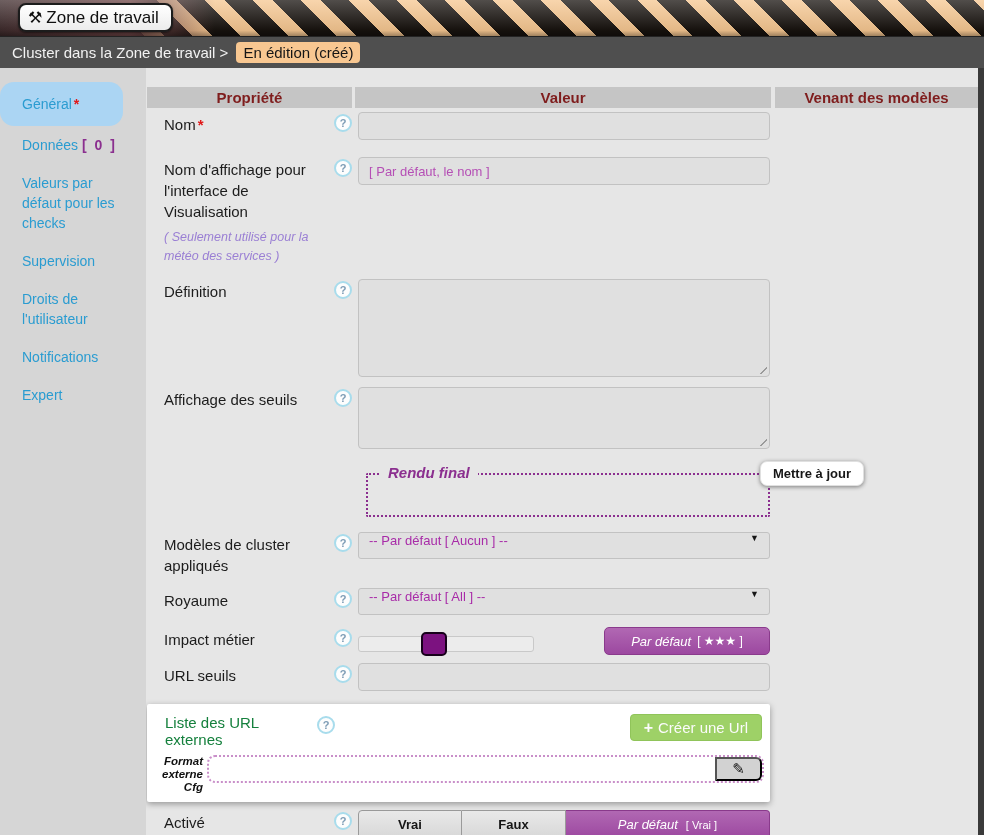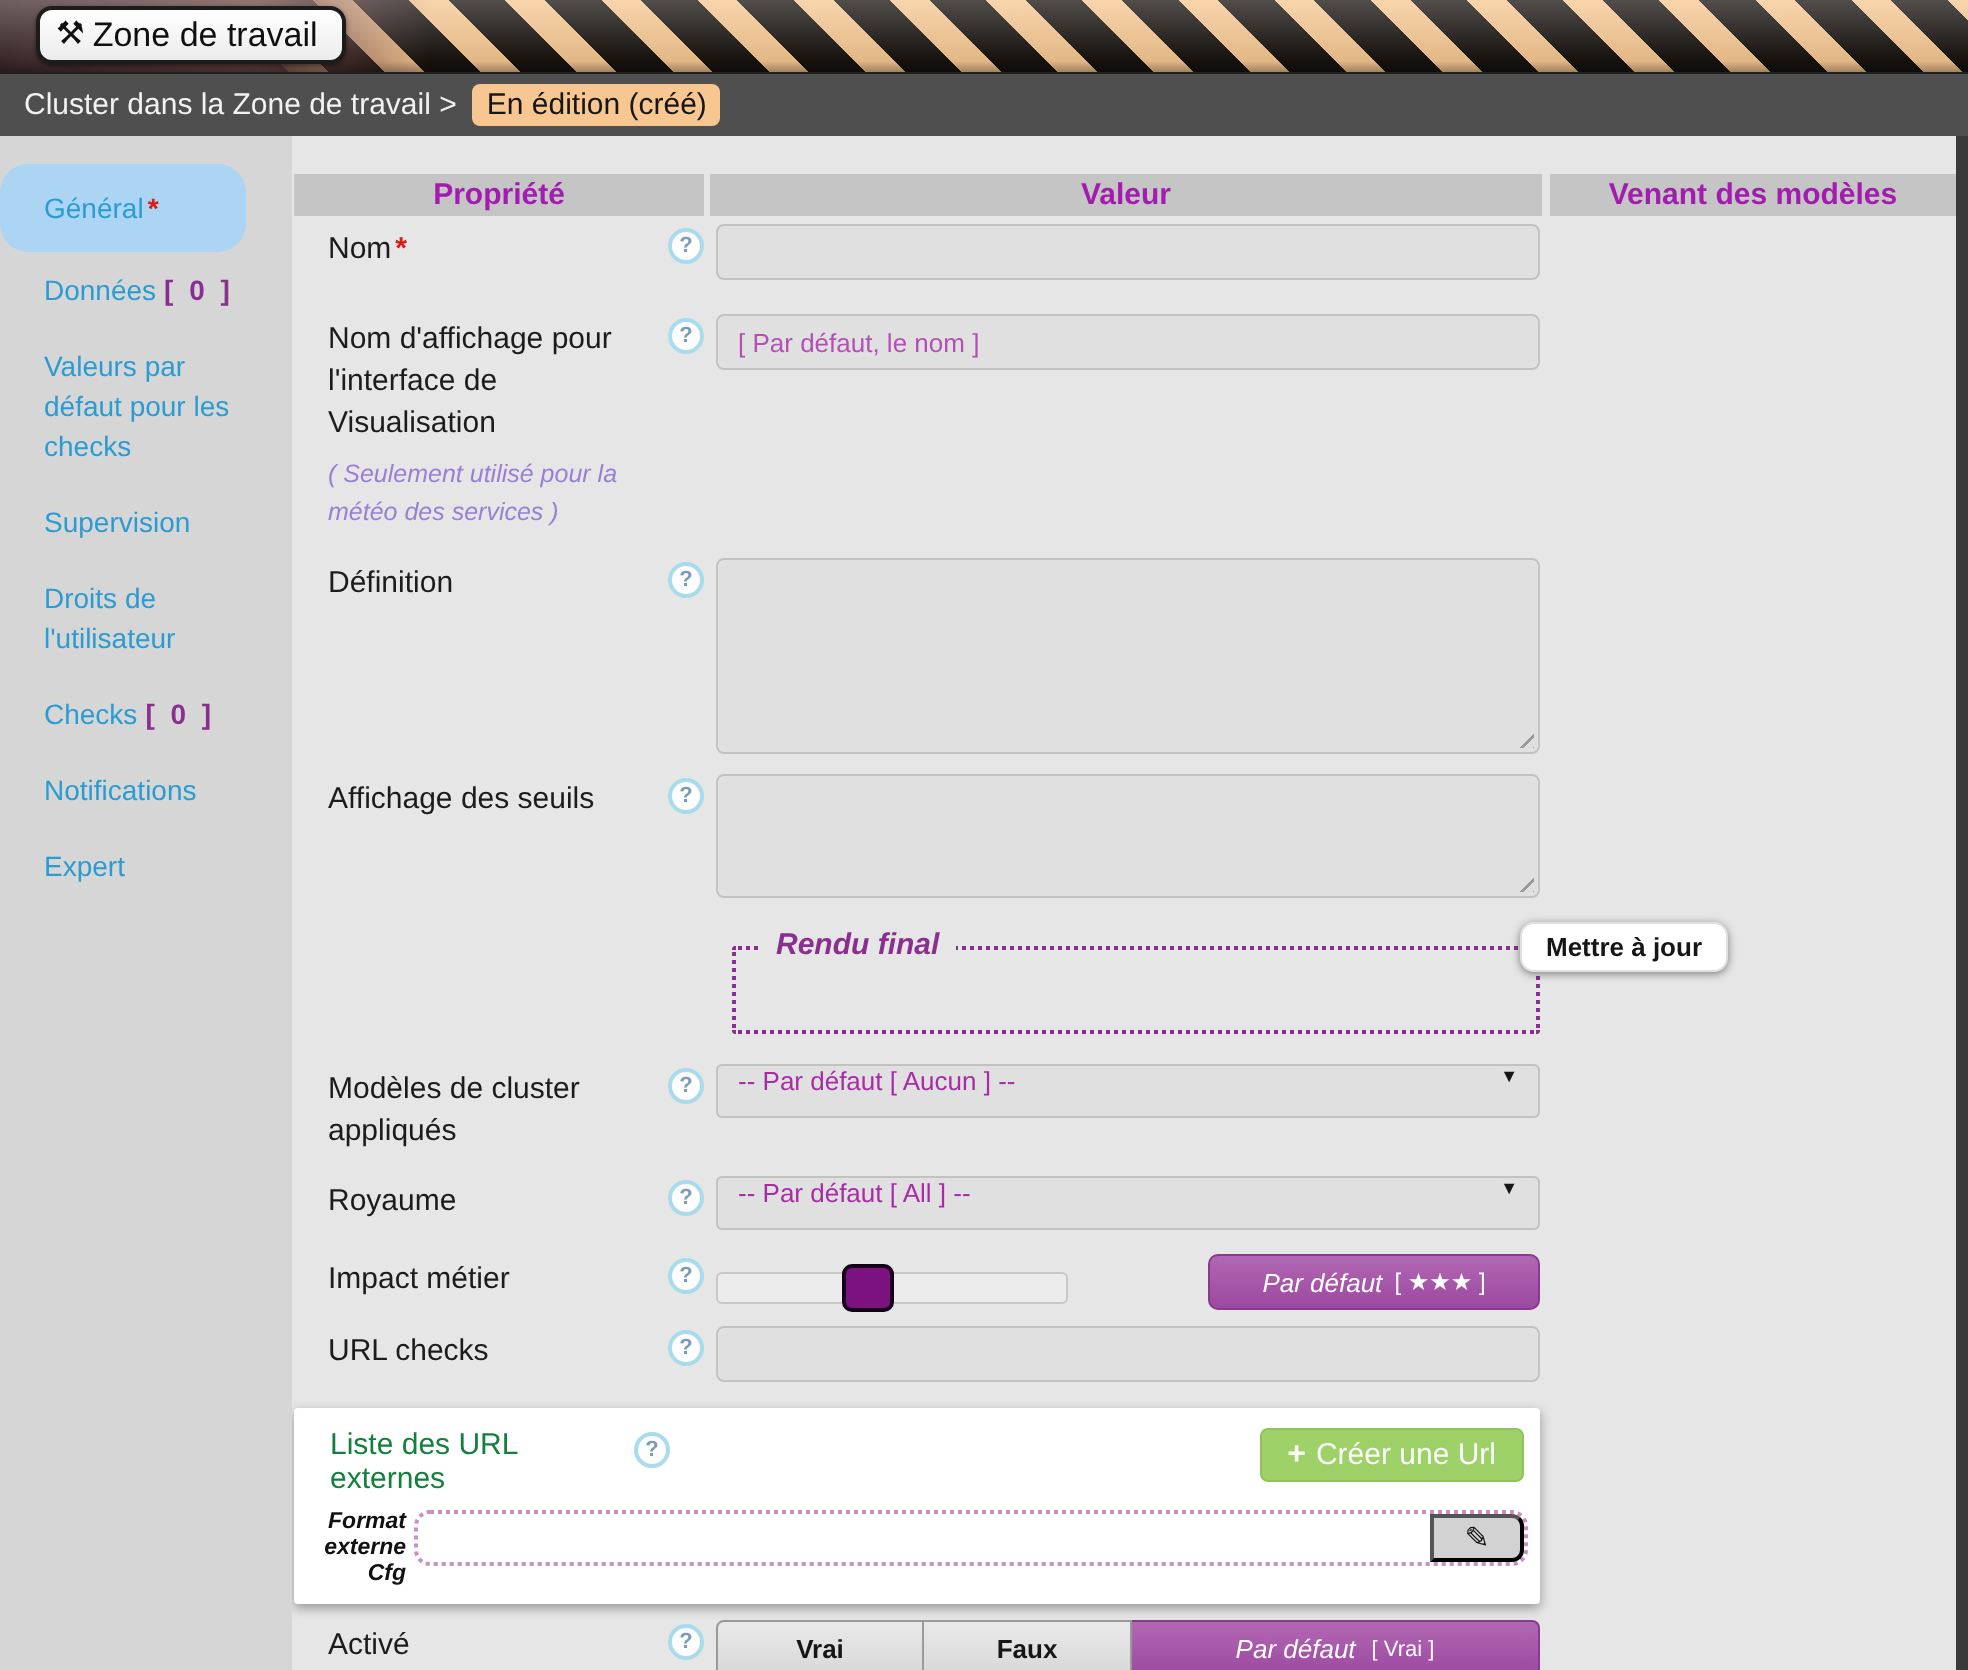--- a/index.html
+++ b/index.html
@@ -29,21 +29,21 @@
   .right-edge { width:6px; background:#3a3a3a; flex:none; }
 
   
   .side-item { color:#2a9cd1; font-size:14px; line-height:20px; padding:9px 12px 9px 22px; cursor:pointer; }
   .side-item.active { background:#abd5f3; border-radius:14px; width:123px; padding-top:12px; padding-bottom:12px; }
   .req { color:#e01818; font-weight:bold; margin-left:2px; }
   .count { color:#8b2f8f; font-weight:bold; margin-left:4px; letter-spacing:2px; }
 
   
   .thead { display:flex; margin:19px 0 0 1px; }
-  .th { background:#c5c5c5; height:21px; font-weight:bold; font-size:15px; color:#a21caf; text-align:center; line-height:21px; }
+  .th { background:#c5c5c5; height:21px; font-weight:bold; font-size:15px; color:#7f1d1d; text-align:center; line-height:21px; }
   .th1 { width:205px; margin-right:3px; }
   .th2 { width:416px; margin-right:4px; }
   .th3 { flex:1; }
 
   
   .row { display:grid; grid-template-columns:188px 24px 412px 1fr; align-items:start; }
   .label { padding:2px 0 0 18px; font-size:15px; color:#1c1c1c; line-height:21px; }
   .note { font-size:12.5px; font-style:italic; color:#9a7fd4; line-height:19px; margin-top:6px; width:178px; }
   .help { width:18px; height:18px; border:2px solid #a8dcec; border-radius:50%; background:#fdfdfd; color:#7d9cb5;
     font-size:11px; font-weight:bold; display:flex; align-items:center; justify-content:center; margin-top:2px; cursor:pointer; }
@@ -141,23 +141,20 @@
     <div class="side-item">
       <span>Valeurs par défaut pour les checks</span>
     </div>
     <div class="side-item">
       <span>Supervision</span>
     </div>
     <div class="side-item">
       <span>Droits de l'utilisateur</span>
     </div>
     <div class="side-item">
-      <span>Checks</span><span class="count">[ 0 ]</span>
-    </div>
-    <div class="side-item">
       <span>Notifications</span>
     </div>
     <div class="side-item">
       <span>Expert</span>
     </div>
   </div>
 
   <div class="main">
 
     <div class="thead">
@@ -253,21 +250,21 @@
         <button class="btn-purple impact-default">
           <span class="italic">Par défaut</span>
           <span class="stars">[ ★★★ ]</span>
         </button>
       </div>
       <div></div>
     </div>
 
     <div class="row mt8">
       <div class="label">
-        <span>URL checks</span>
+        <span>URL seuils</span>
       </div>
       <div class="help">?</div>
       <input class="tinput" style="">
       <div></div>
     </div>
 
     <div class="card">
       <div class="card-head">
         <div class="card-title">Liste des URL externes</div>
         <div class="help">?</div>

